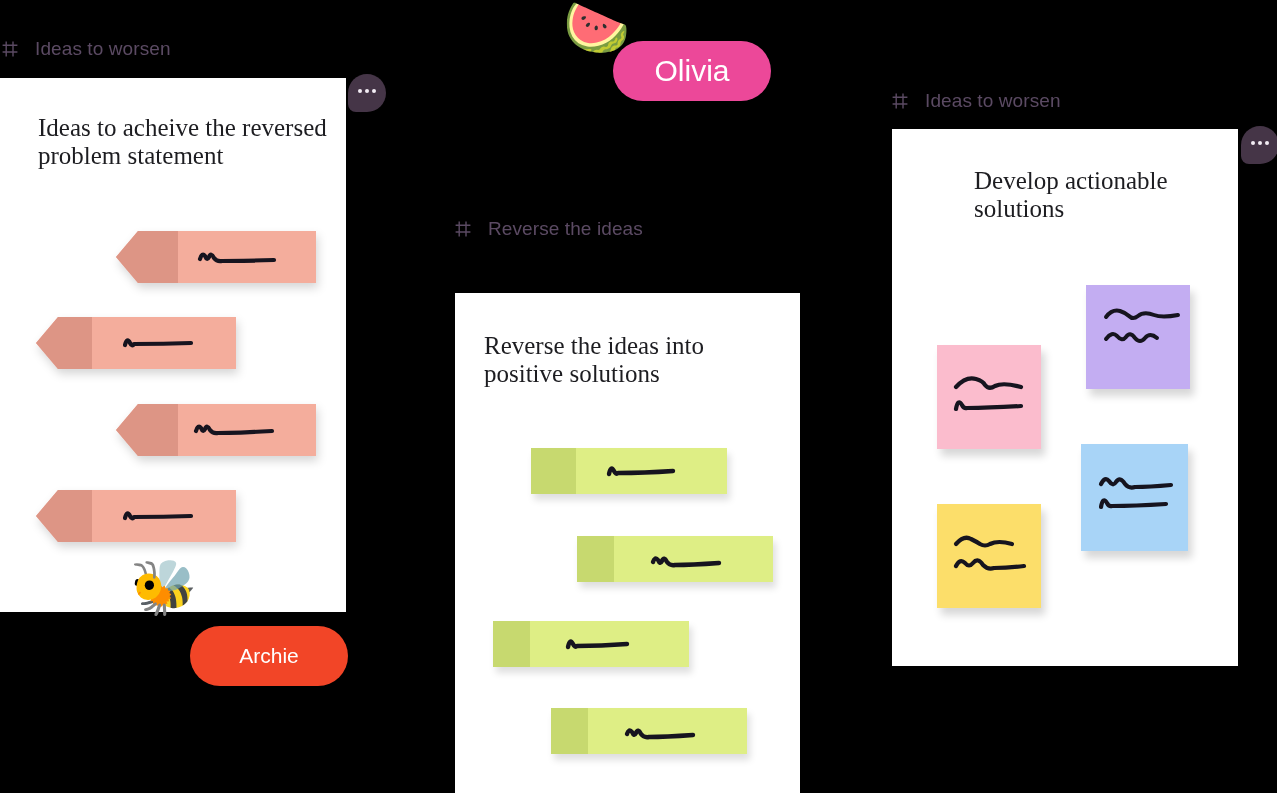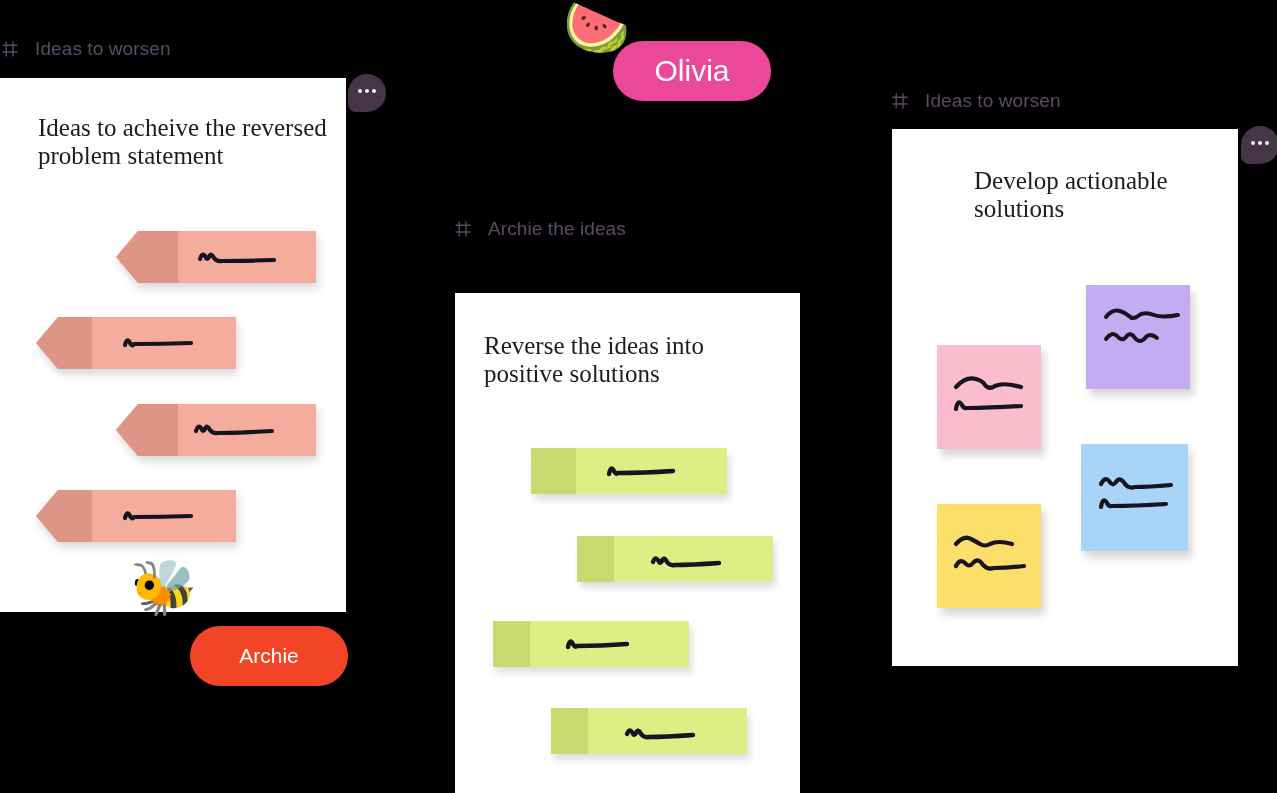--- a/index.html
+++ b/index.html
@@ -202,21 +202,21 @@
         <i></i>
       </div>
   </div>
 
   <div class="frame-label" style="left:455px; top:218px;">
     <svg class="frame-icon" viewBox="0 0 16 16">
       <g stroke="#5B4A63" stroke-width="1.4" fill="none">
         <path d="M4.2 0.6 V15.4 M11.0 0.6 V15.4 M0.6 4.2 H15.4 M0.6 11.0 H15.4"></path>
       </g>
     </svg>
-    <span>Archie the ideas</span>
+    <span>Reverse the ideas</span>
   </div>
 
   <div class="frame" style="left:455px; top:257px; width:345px; height:536px;margin-top:36px;">
     <div class="frame-title" style="left:29px; top:39px; width:290px;">Reverse the ideas into
 positive solutions</div>
 
     <div class="bar-note" style="left:76px; top:155px; width:196px; height:46px;">
       <div class="head" style="width:45px;"></div>
       <svg class="scribble" style="left:75px; top:14px;" width="90" height="18" viewBox="0 0 90 18">
         <path d="M3 12 q2-9 5-3 q2 4 4 2 q26 0 55 -2" stroke="#16141F" stroke-width="4.4" fill="none" stroke-linecap="round" stroke-linejoin="round"></path>

